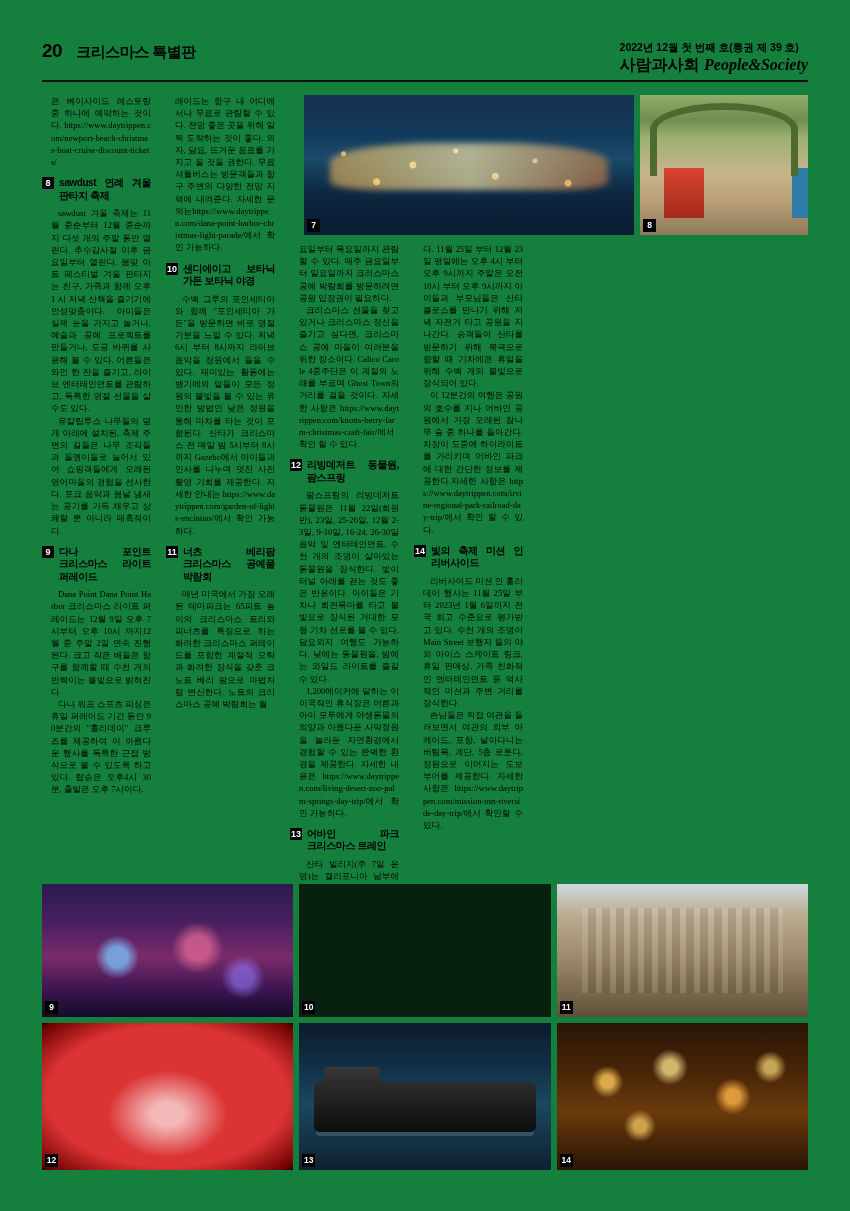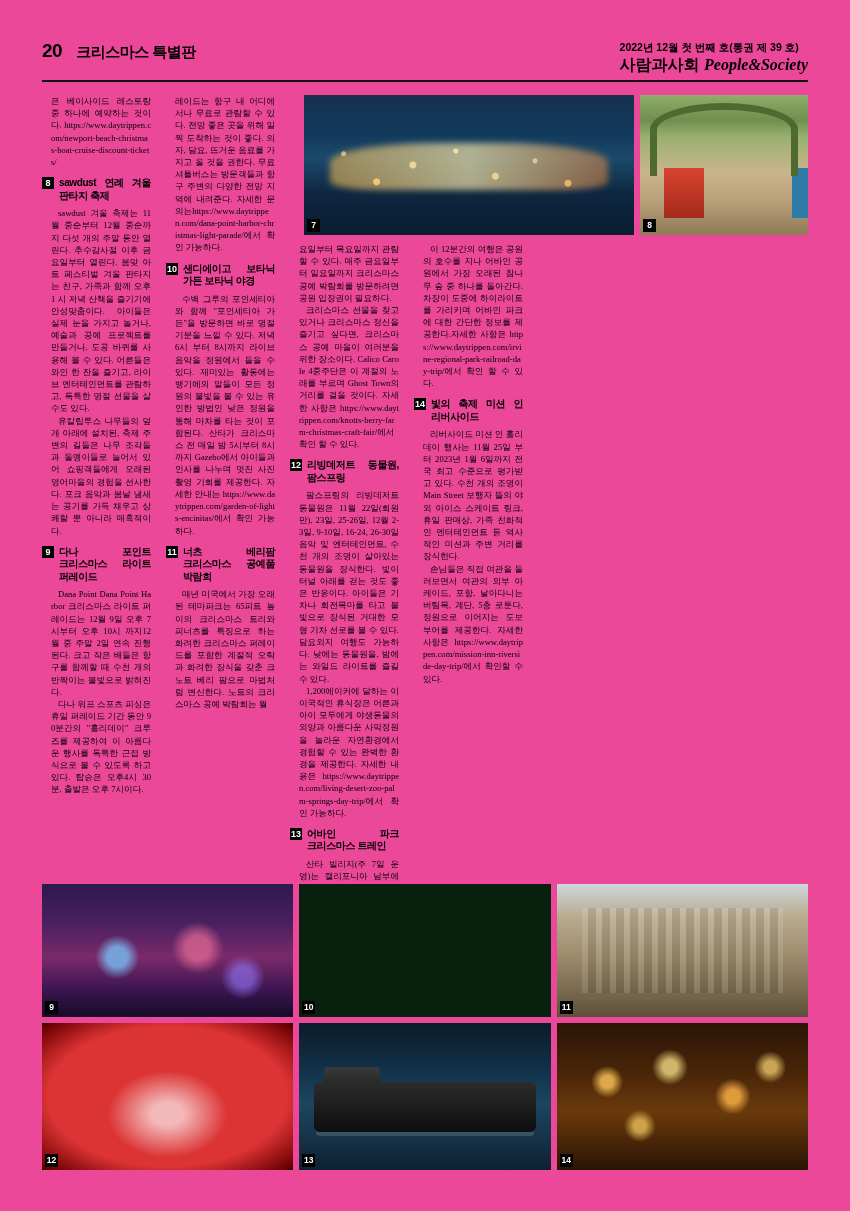--- a/index.html
+++ b/index.html
@@ -9,21 +9,21 @@
   }
   body {
     font-family: "Liberation Sans", sans-serif;
     color: #000;
   }
   .page {
     position: relative;
     width: 850px;
     height: 1211px;
     margin: 0 auto;
-    background: #ec4899;
+    background: #15803d;
     overflow: hidden;
   }
 
   
   .masthead {
     position: absolute;
     left: 42px;
     top: 40px;
     width: 766px;
     height: 40px;
@@ -362,20 +362,21 @@
       <p>1,200에이커에 달하는 이 이국적인 휴식장은 어른과 아이 모두에게 야생동물의 외양과 아름다운 사막정원을 놀라운 자연환경에서 경험할 수 있는 완벽한 환경을 제공한다. 자세한 내용은 https://www.daytrippen.com/living-desert-zoo-palm-springs-day-trip/에서 확인 가능하다.</p>
 
       <div class="headline">
         <span class="hl-num">13</span>
         <span class="hl-text">어바인 파크 크리스마스 트레인</span>
       </div>
       <p>산타 빌리지(주 7일 운영)는 캘리포니아 남부에서 가장 인기 있는 명절 행사 중 하나이</p>
     </div>
 
     <div class="col c4">
+      <p class="nohang">다. 11월 25일 부터 12월 23일 평일에는 오후 4시 부터 오후 9시까지 주말은 오전 10시 부터 오후 9시까지 아이들과 부모님들은 산타 클로스를 만나기 위해 저녁 자전거 타고 공원을 지나간다. 승객들이 산타를 방문하기 위해 북극으로 향할 때 기차에은 휴일을 위해 수백 개의 불빛으로 장식되어 있다.</p>
       <p>이 12분간의 여행은 공원의 호수를 지나 어바인 공원에서 가장 오래된 참나무 숲 중 하나를 돌아간다. 차장이 도중에 하이라이트를 가리키며 어바인 파크에 대한 간단한 정보를 제공한다.자세한 사항은 https://www.daytrippen.com/irvine-regional-park-railroad-day-trip/에서 확인 할 수 있다.</p>
 
       <div class="headline">
         <span class="hl-num">14</span>
         <span class="hl-text">빛의 축제 미션 인 리버사이드</span>
       </div>
       <p>리버사이드 미션 인 홀리데이 행사는 11월 25일 부터 2023년 1월 6일까지 전국 최고 수준으로 평가받고 있다. 수천 개의 조명이 Main Street 보행자 뜰의 야외 아이스 스케이트 링크, 휴일 판매상, 가족 친화적인 엔터테인먼트 등 역사적인 미션과 주변 거리를 장식한다.</p>
       <p>손님들은 직접 여관을 둘러보면서 여관의 외부 아케이드, 포항, 날아다니는 버팀목, 계단, 5층 로툰다, 정원으로 이어지는 도보 부어를 제공한다. 자세한 사항은 https://www.daytrippen.com/mission-inn-riverside-day-trip/에서 확인할 수 있다.</p>
     </div>
 

